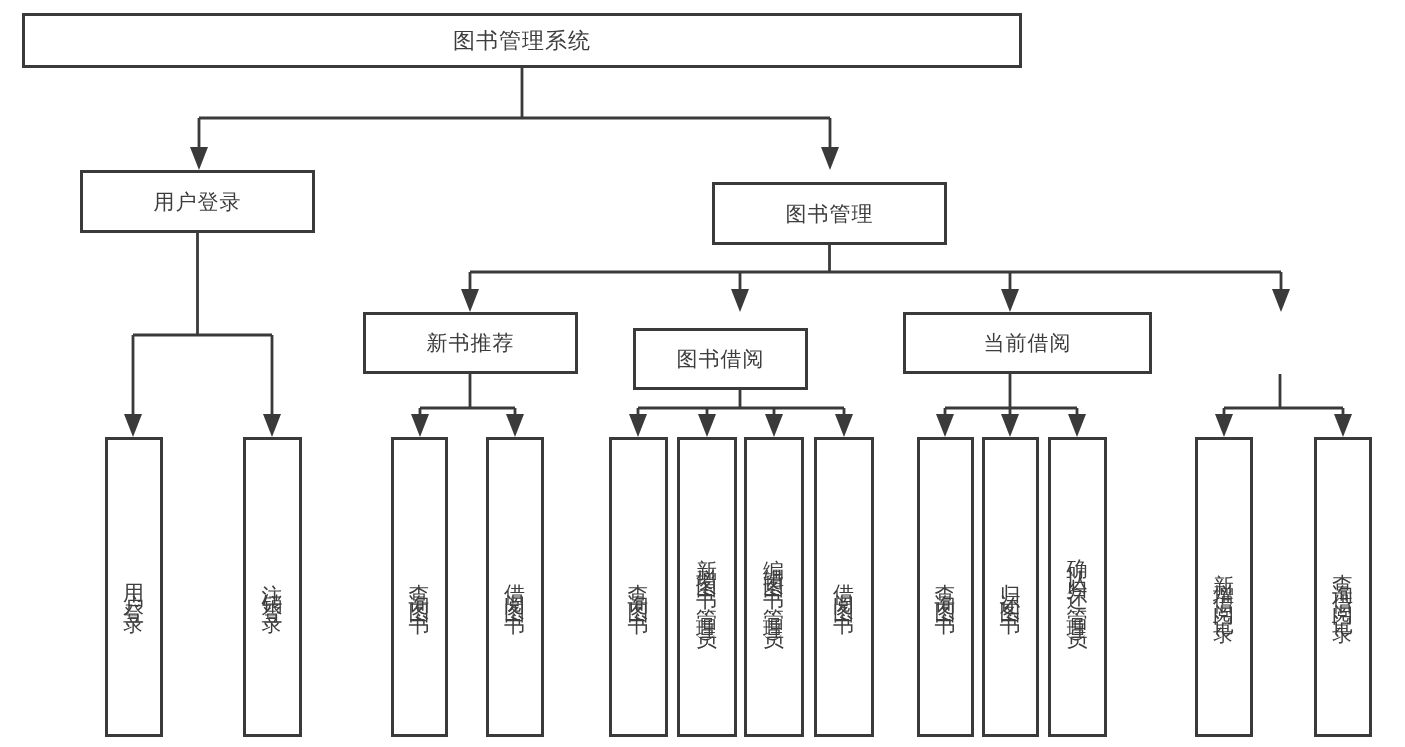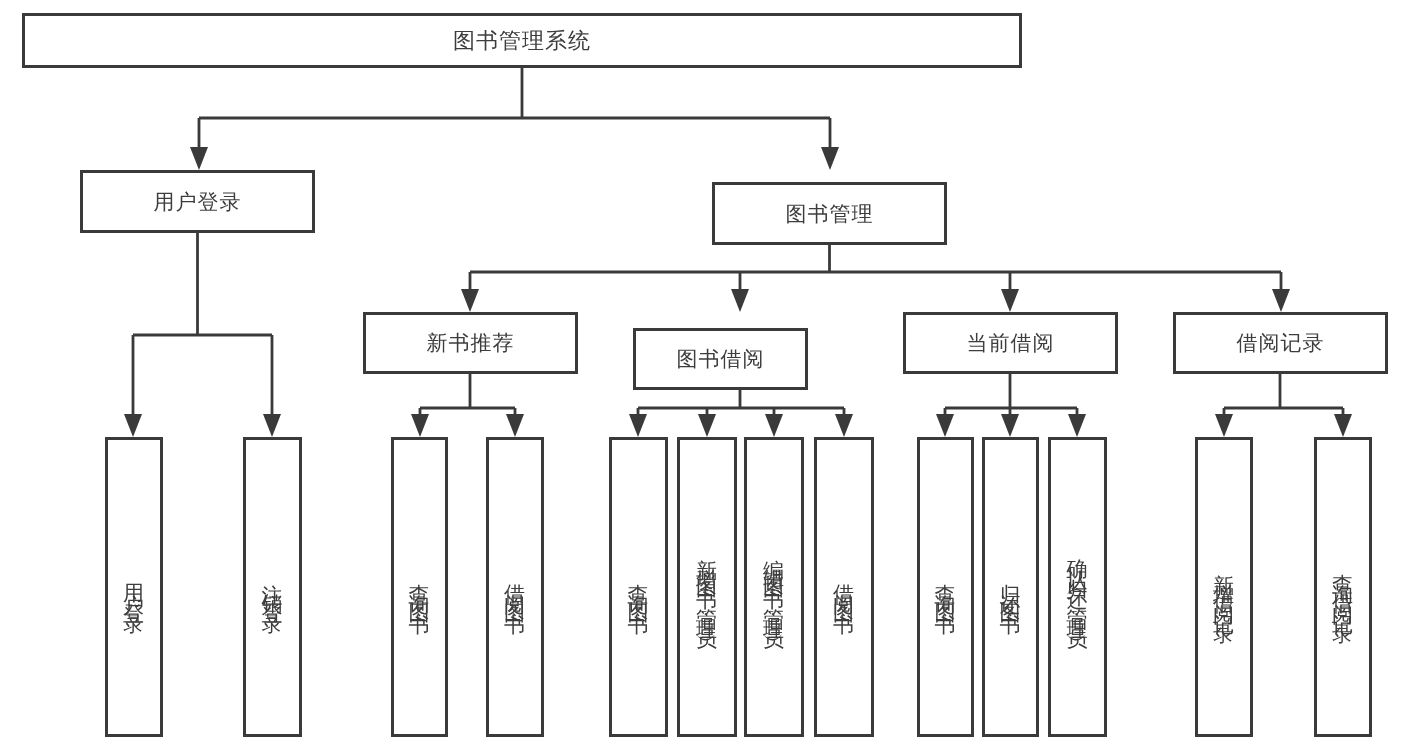--- a/index.html
+++ b/index.html
@@ -98,22 +98,21 @@
       </g>
   </svg>
 
   <div class="node h root" style="left:22px;top:13px;width:1000px;height:55px">图书管理系统</div>
 
   <div class="node h" style="left:80px;top:170px;width:235px;height:63px">用户登录</div>
   <div class="node h" style="left:712px;top:182px;width:235px;height:63px">图书管理</div>
 
   <div class="node h" style="left:363px;top:312px;width:215px;height:62px">新书推荐</div>
   <div class="node h" style="left:633px;top:328px;width:175px;height:62px">图书借阅</div>
-  <div class="node h" style="left:903px;top:312px;width:215px;height:62px">当前借阅</div>
-  <div class="node h" style="left:1173px;top:312px;width:215px;height:62px">借阅记录</div>
+  <div class="node h" style="left:903px;top:312px;width:249px;height:62px">当前借阅</div>
 
   <div class="node leaf" style="left:105px;top:437px;width:58px;height:300px">
     <span class="vtext">用户登录</span>
     </div>
   <div class="node leaf" style="left:243px;top:437px;width:59px;height:300px">
     <span class="vtext">注销登录</span>
     </div>
 
   <div class="node leaf" style="left:391px;top:437px;width:57px;height:300px">
     <span class="vtext">查询图书</span>

